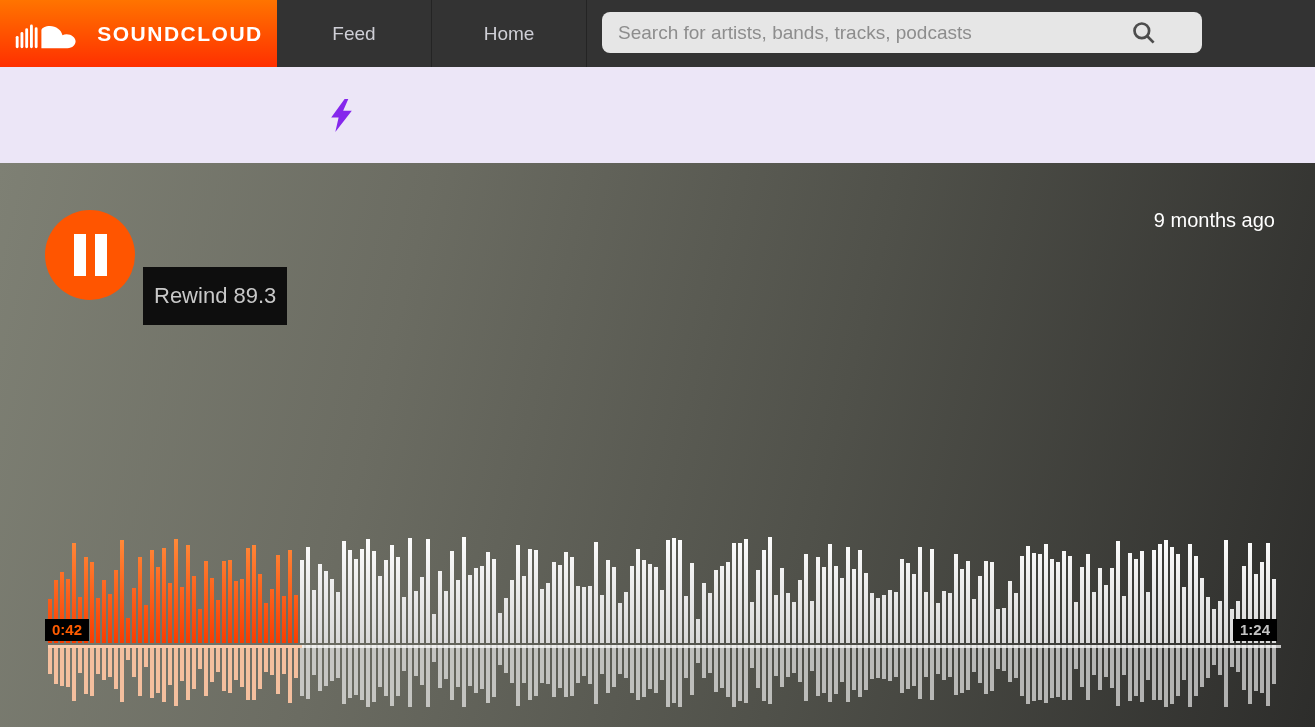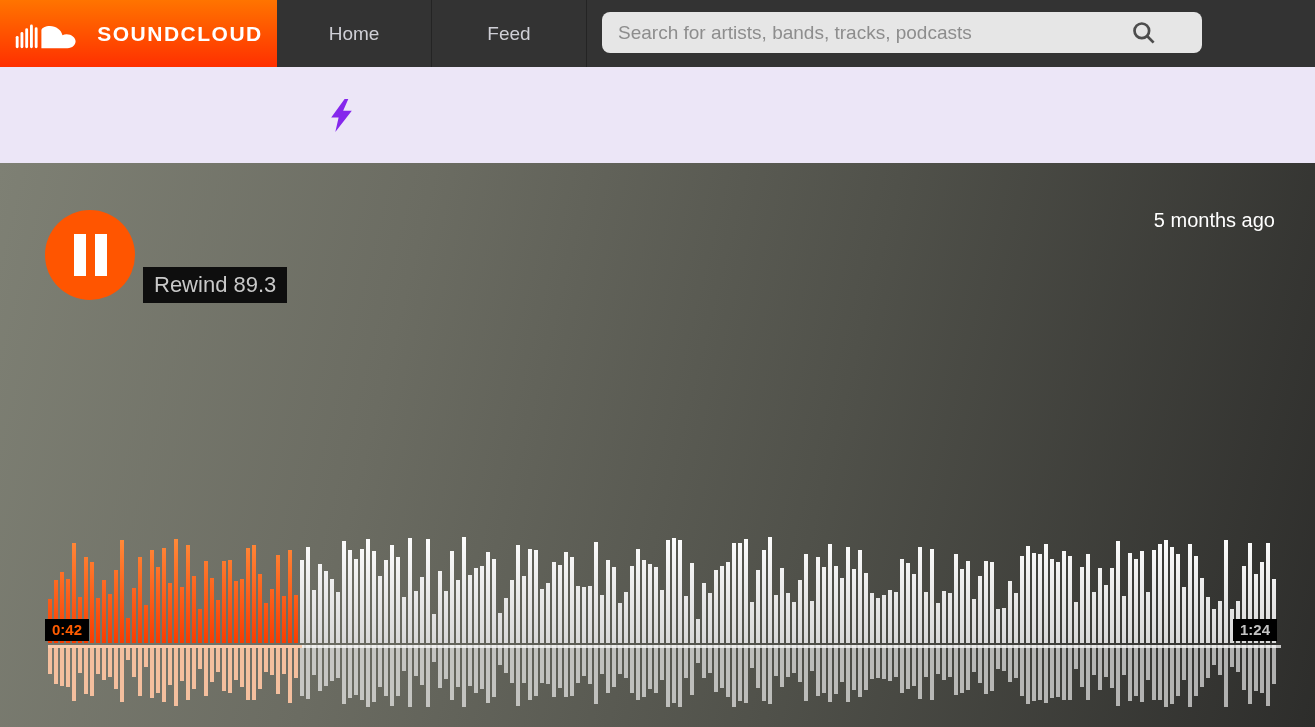--- a/index.html
+++ b/index.html
@@ -58,21 +58,21 @@
     display:flex; align-items:center; justify-content:center; cursor:pointer; padding:0;
   }
   .pause-bars { display:flex; gap:9px; }
   .pause-bars i { display:block; width:12px; height:42px; background:#fff; }
   .title-box {
     position:absolute; left:143px; top:44px; background:var(--box-bg);
     color:#fff; font-size:34px; line-height:1.15; padding:6px 15px; cursor:pointer;
   }
   .artist-box {
     position:absolute; left:143px; top:104px; background:var(--box-bg);
-    color:#c8c8c8; font-size:22px; line-height:1.2; padding:5px 11px; cursor:pointer;
+    color:#c8c8c8; font-size:22px; line-height:1.2; padding:16px 11px; cursor:pointer;
   }
   .posted { position:absolute; right:40px; top:46px; color:#fff; font-size:20px; }
 
   
   .waveform { position:absolute; left:48px; top:374px; width:1233px; height:170px; cursor:pointer; }
   .wave-top { position:relative; height:106px; }
   .bars-row { position:absolute; inset:0; display:flex; align-items:flex-end; }
   .bar { flex:none; width:4px; margin-right:2px; }
   .bar.played { background:linear-gradient(to top, var(--played-bottom), var(--played-top) 106px); }
   .bar.rest   { background:linear-gradient(to top, #d8d8d8, #fdfdfd 106px); }
@@ -107,22 +107,22 @@
           <rect x="10" y="14" width="3" height="21" rx="1.5"></rect>
           <rect x="15" y="10" width="3" height="25" rx="1.5"></rect>
           <rect x="20" y="13" width="3" height="22" rx="1.5"></rect>
           <path d="M27 35 v-19 c0-2.5 4.5-4.5 9-4.5 6.5 0 12 4.2 13.2 9.8 1.2-.6 2.8-1 4.3-1 5.2 0 9.5 3.6 9.5 7.4 0 3.8-3.4 7.3-8.6 7.3 H29 z"></path>
         </svg>
       </span>
       <span class="logo-text">SOUNDCLOUD</span>
     </a>
 
     <nav class="nav-items">
+      <a class="nav-item">Feed</a>
       <a class="nav-item">Home</a>
-      <a class="nav-item">Feed</a>
     </nav>
 
     <div class="search-wrap">
       <input class="search-input" type="text" placeholder="Search for artists, bands, tracks, podcasts" style="">
       <span class="search-icon">
         <svg width="27" height="27" viewBox="0 0 24 24" fill="none" stroke="#4d4d4d" stroke-width="2.4" xmlns="http://www.w3.org/2000/svg">
           <circle cx="10.5" cy="10.5" r="6.5"></circle>
           <line x1="15.4" y1="15.4" x2="21" y2="21"></line>
         </svg>
       </span>
@@ -139,21 +139,21 @@
 
   <main class="player">
     <button class="pause-btn">
       <span class="pause-bars">
           <i></i>
           <i></i>
         </span>
     </button>
 
     <div class="artist-box">Rewind 89.3</div>
-    <div class="posted">5 months ago</div>
+    <div class="posted">9 months ago</div>
 
     <div class="waveform">
       <div class="wave-top">
         <div class="bars-row">
             <i class="bar played" style="height: 44px;"></i>
             <i class="bar played" style="height: 63px;"></i>
             <i class="bar played" style="height: 71px;"></i>
             <i class="bar played" style="height: 64px;"></i>
             <i class="bar played" style="height: 100px;"></i>
             <i class="bar played" style="height: 46px;"></i>

